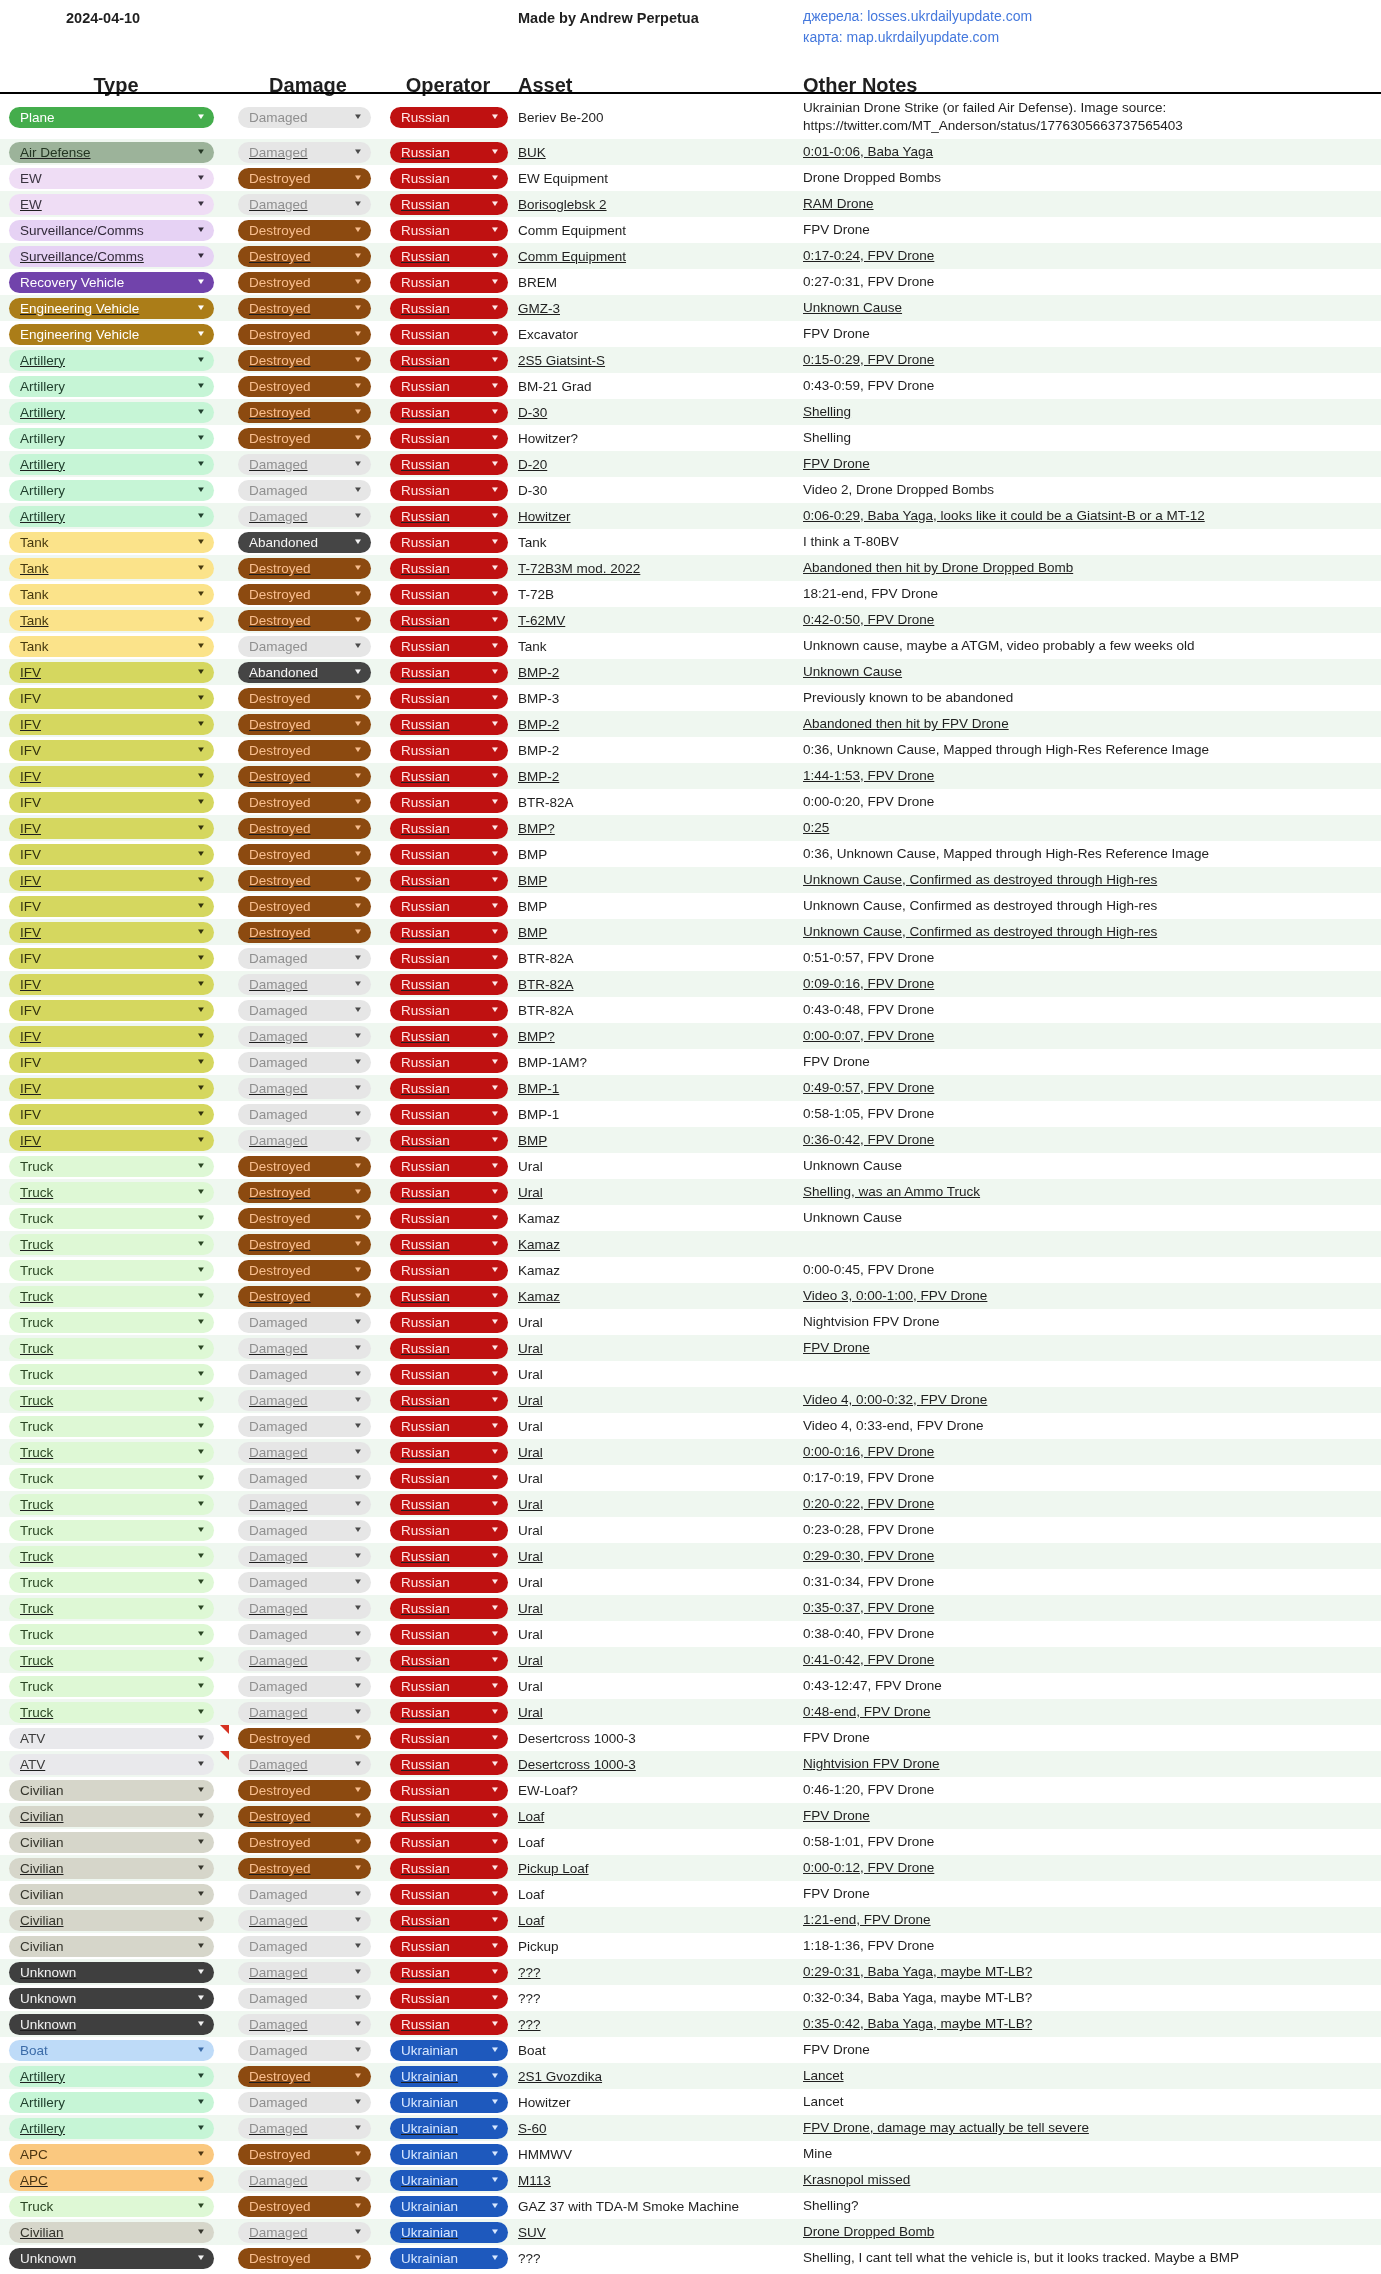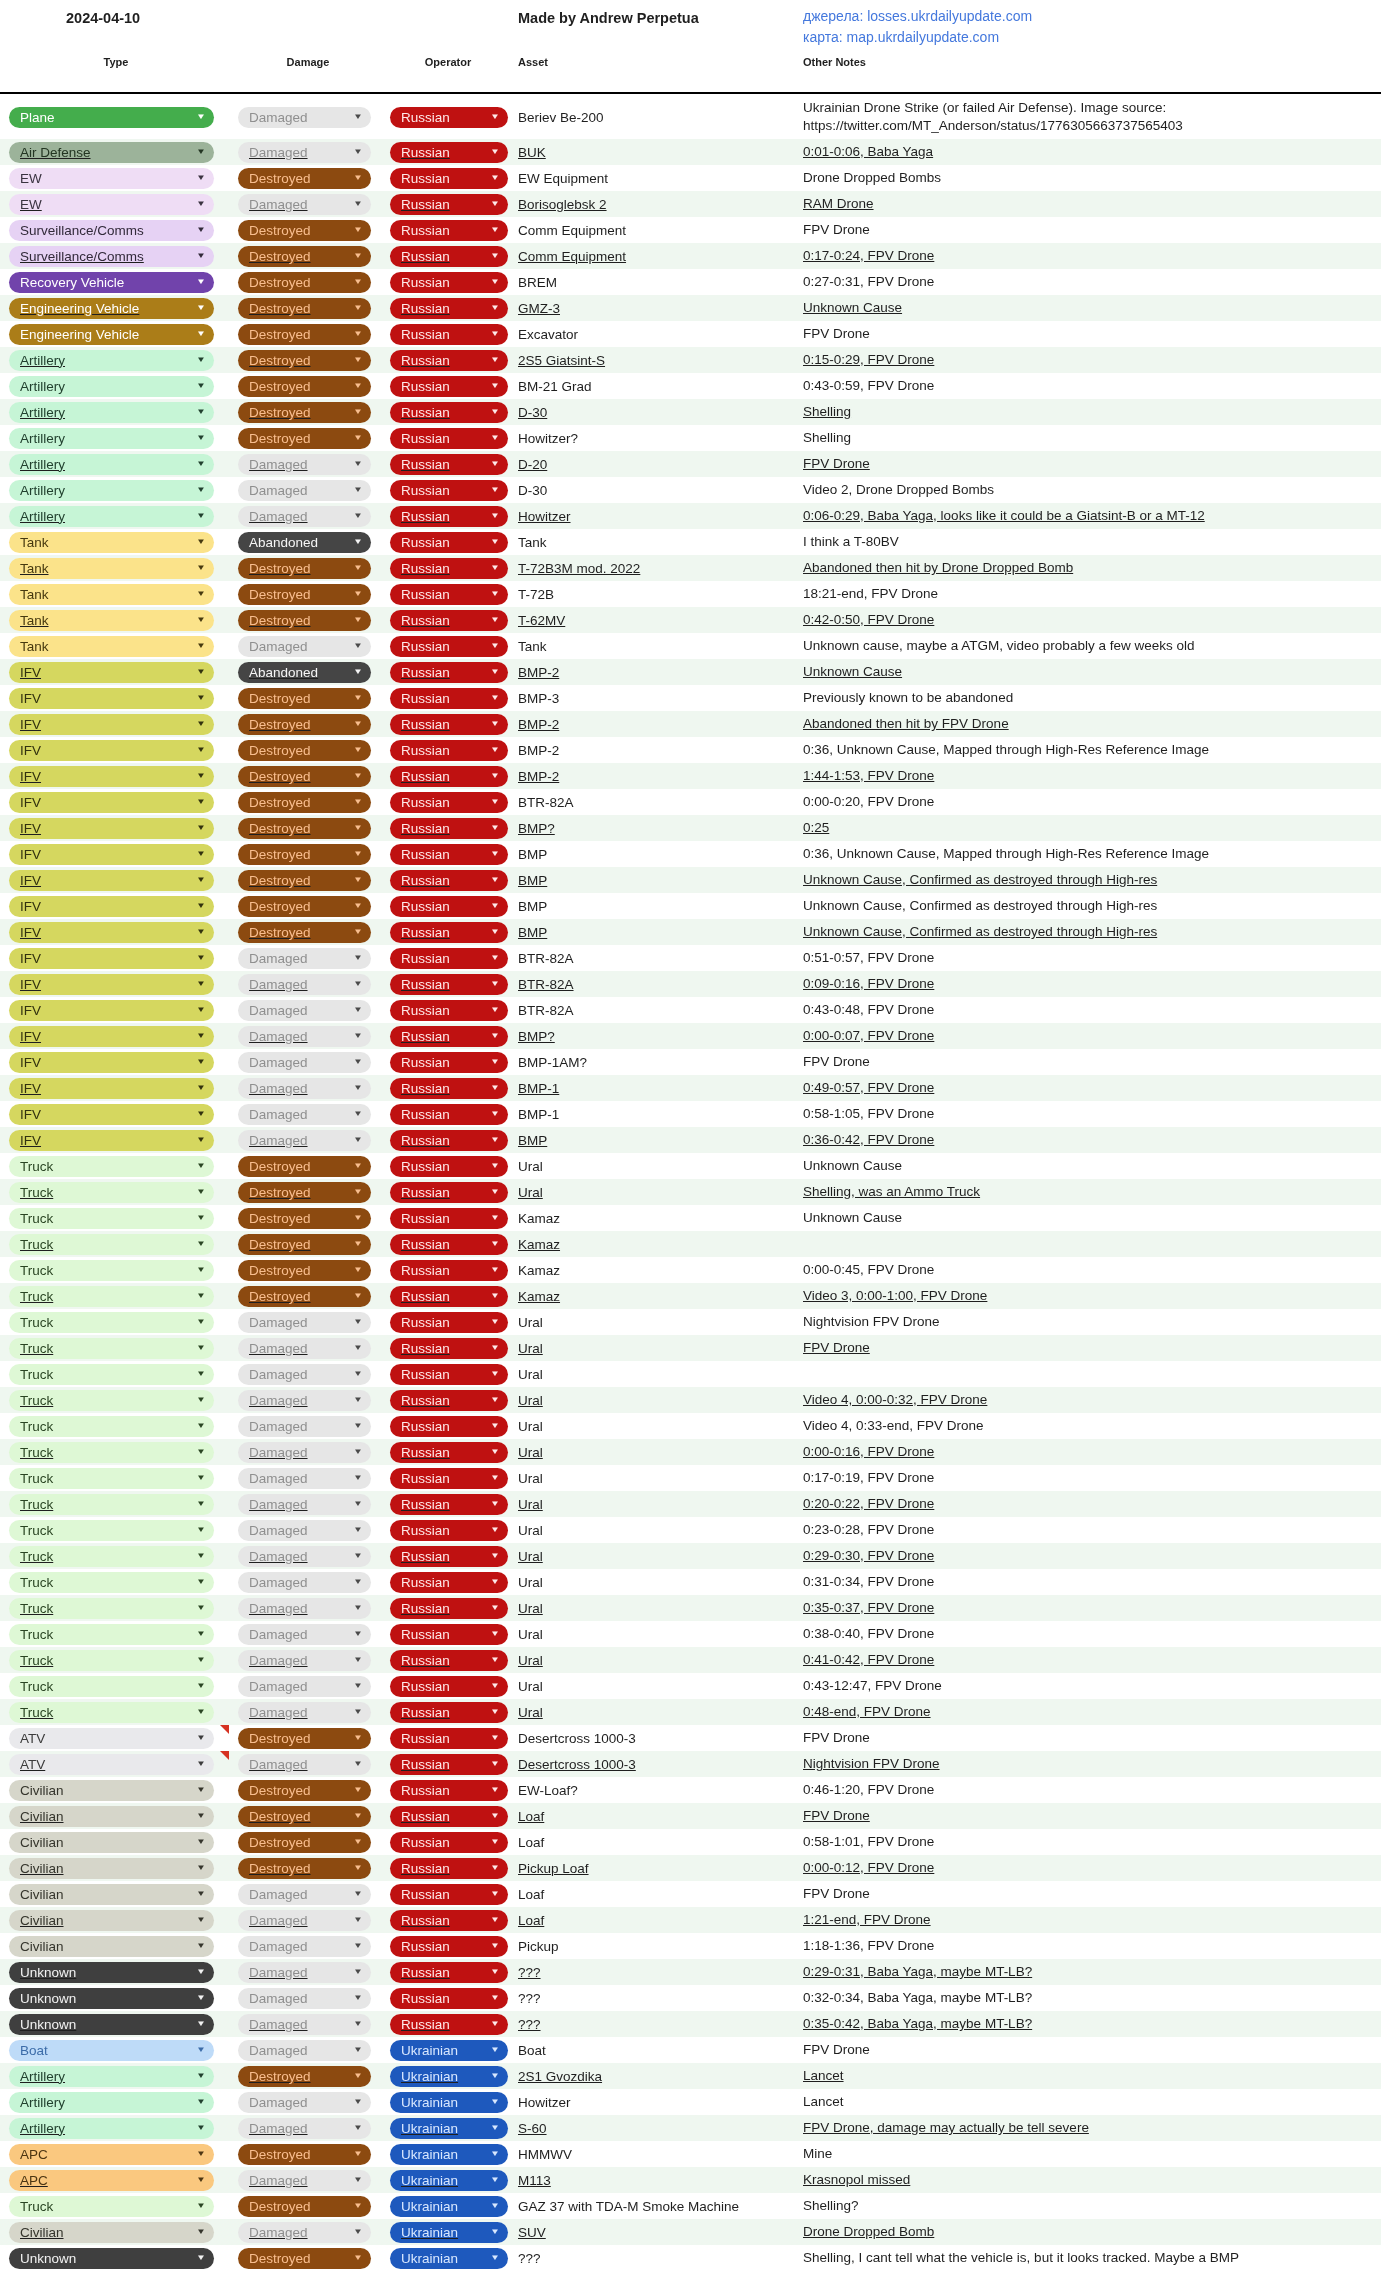--- a/index.html
+++ b/index.html
@@ -8,21 +8,21 @@
     font-family:"Liberation Sans",sans-serif;color:#1f1f1f;
     -webkit-font-smoothing:antialiased;overflow:hidden;
   }
   .hdr-text{position:absolute;font-size:14.5px;font-weight:bold;white-space:nowrap;}
   #hdr-date{left:66px;top:10px;}
   #hdr-madeby{left:518px;top:10px;}
   .hdr-link{position:absolute;left:803px;font-size:14px;font-weight:normal;white-space:nowrap;cursor:pointer;}
   #hdr-link1{top:8px;}
   #hdr-link2{top:29px;}
 
-  #colheads span{position:absolute;top:56px;font-size:11px;font-weight:bold;}
+  #colheads span{position:absolute;top:74px;font-size:20px;font-weight:bold;}
   #ch-type{left:0;width:232px;text-align:center;}
   #ch-damage{left:232px;width:152px;text-align:center;}
   #ch-operator{left:384px;width:128px;text-align:center;}
   #ch-asset{left:518px;}
   #ch-notes{left:803px;}
 
   #divider{position:absolute;top:92px;left:0;width:1381px;height:2px;background:#000;}
 
   #rows{position:absolute;top:95px;left:0;width:1381px;}
   .row{display:flex;align-items:center;min-height:26px;}

